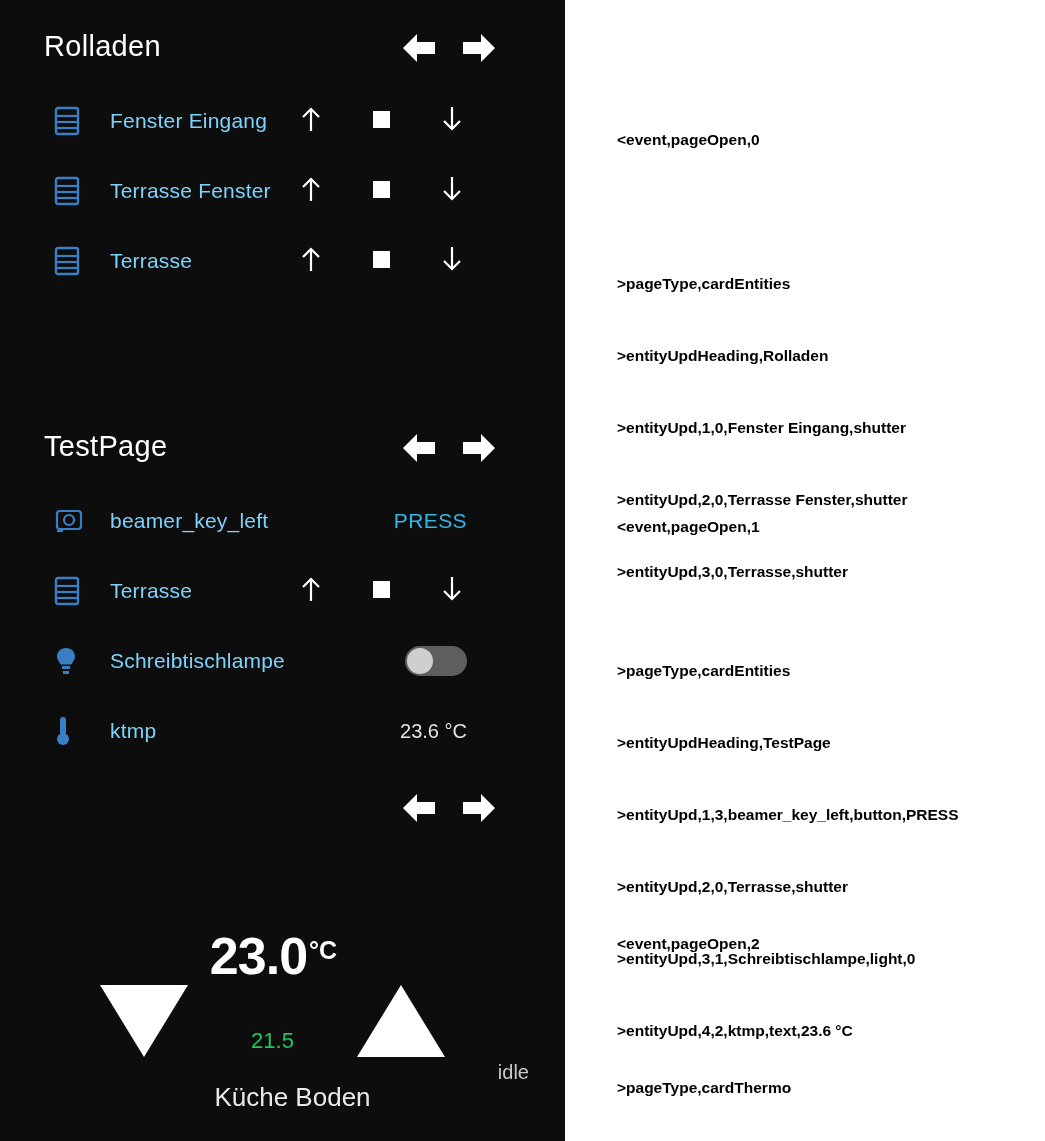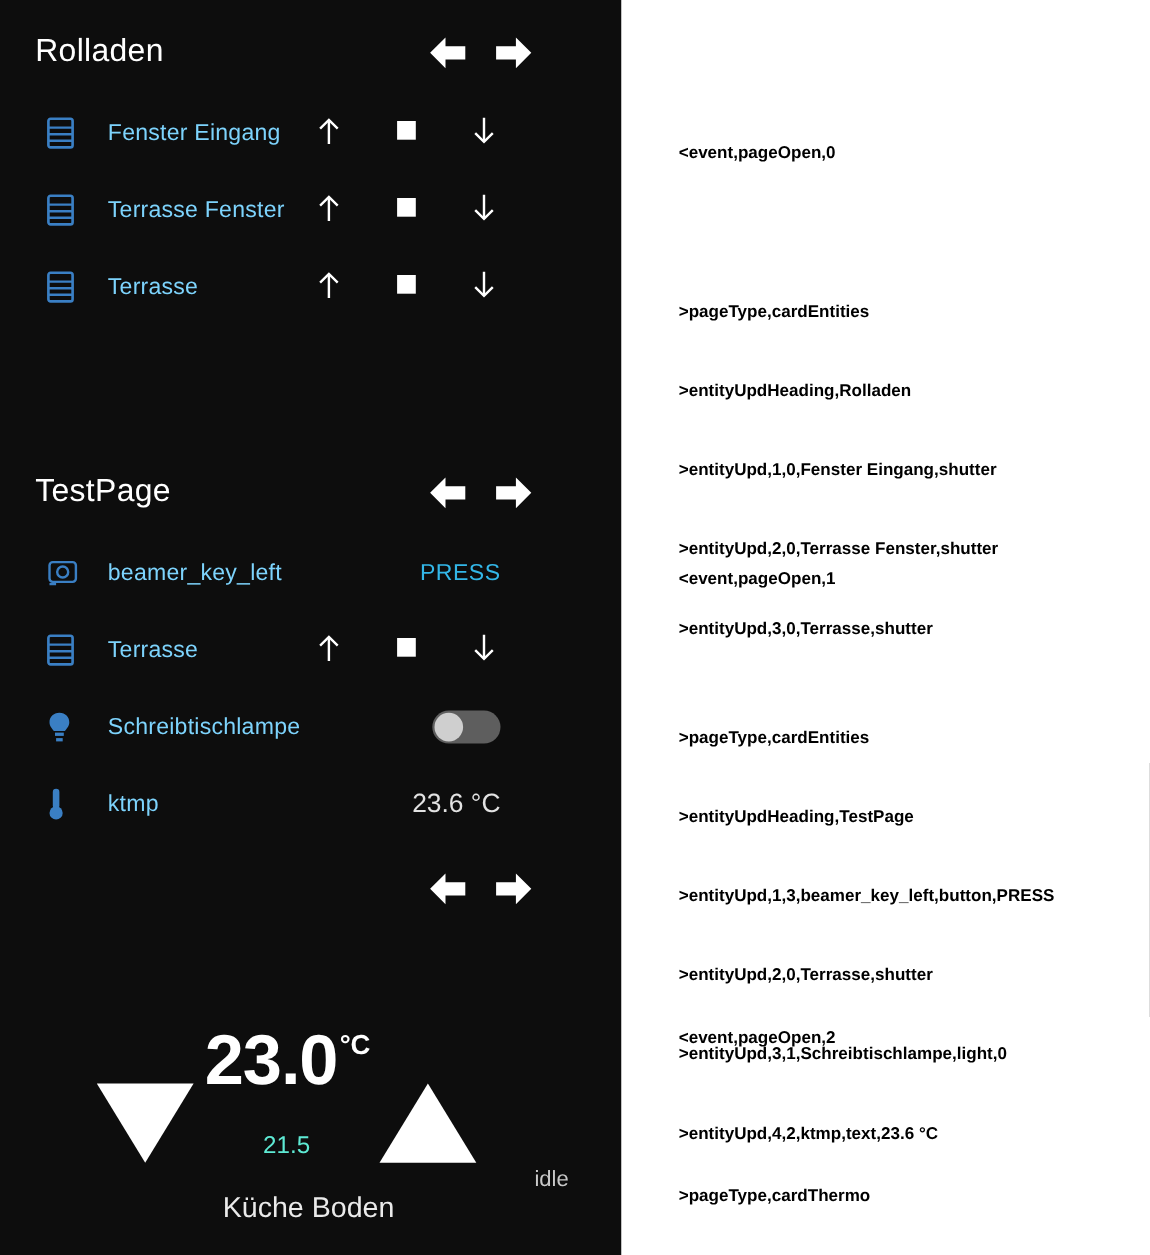--- a/index.html
+++ b/index.html
@@ -25,21 +25,21 @@
     position: absolute;
     left: 0;
     top: 0;
     width: 565px;
     height: 1141px;
     background: #0d0d0d;
     color: #ffffff;
   }
   .card {
     position: absolute;
-    left: 4px;
+    left: 16px;
     width: 513px;
   }
   .card-entities-1 { top: 0; height: 400px; }
   .card-entities-2 { top: 400px; height: 360px; }
   .card-thermo     { top: 760px; height: 381px; }
 
   .card-header {
     position: relative;
     height: 86px;
   }
@@ -110,21 +110,21 @@
     background: #ffffff;
   }
   .press-label {
     font-size: 21px;
     color: #33b7e8;
     padding-right: 36px;
     cursor: pointer;
     letter-spacing: 0.4px;
   }
   .value-label {
-    font-size: 24px;
+    font-size: 20px;
     color: #e2e2e2;
     padding-right: 36px;
   }
   .toggle {
     width: 62px;
     height: 30px;
     border-radius: 15px;
     background: #5e5e5e;
     position: relative;
     margin-right: 36px;
@@ -146,40 +146,40 @@
     height: 295px;
   }
   .thermo-temp {
     position: absolute;
     left: 0;
     right: 0;
     top: 80px;
     text-align: center;
   }
   .thermo-temp .big {
-    font-size: 64px;
+    font-size: 52px;
     font-weight: bold;
     letter-spacing: -1px;
   }
   .thermo-temp .unit {
     font-size: 25px;
     font-weight: bold;
     vertical-align: top;
     position: relative;
     top: 10px;
     left: 2px;
   }
   .thermo-target {
     position: absolute;
     left: 0;
     right: 0;
     top: 182px;
     text-align: center;
     font-size: 22px;
-    color: #5eead4;
+    color: #22c55e;
   }
   .thermo-state {
     position: absolute;
     left: 0;
     right: 0;
     top: 215px;
     text-align: right;
     font-size: 20px;
     color: #c9c9c9;
   }

